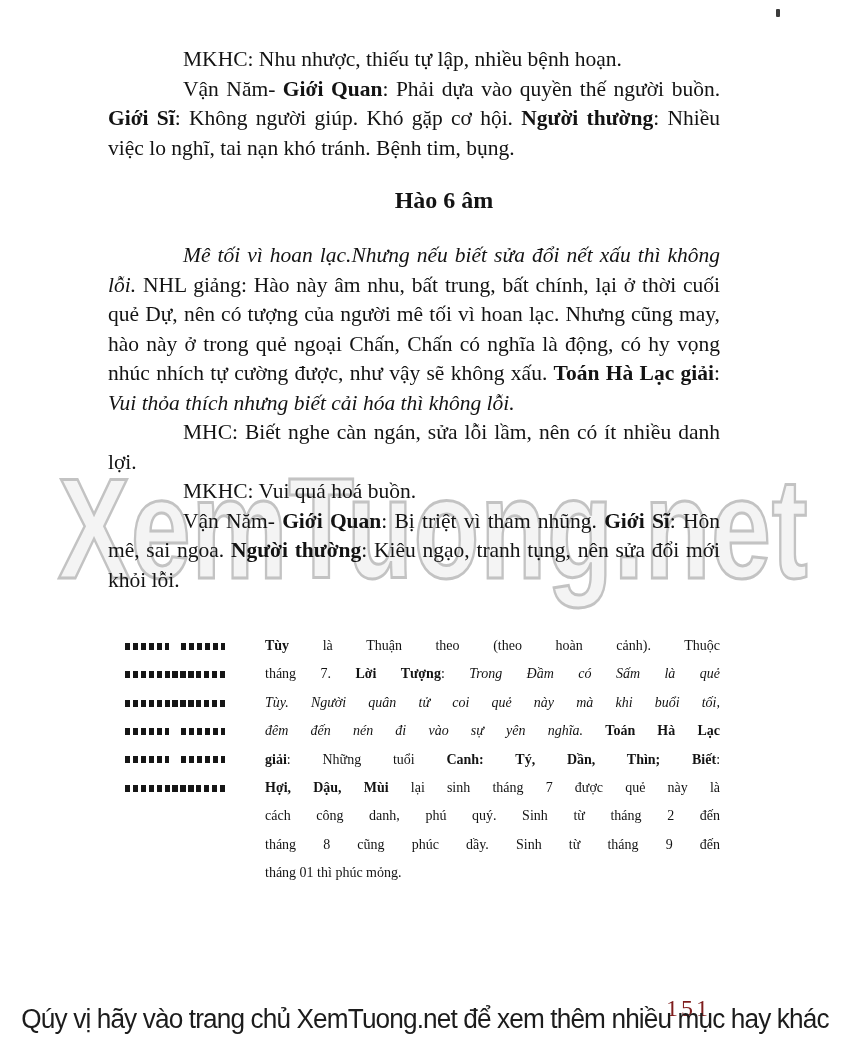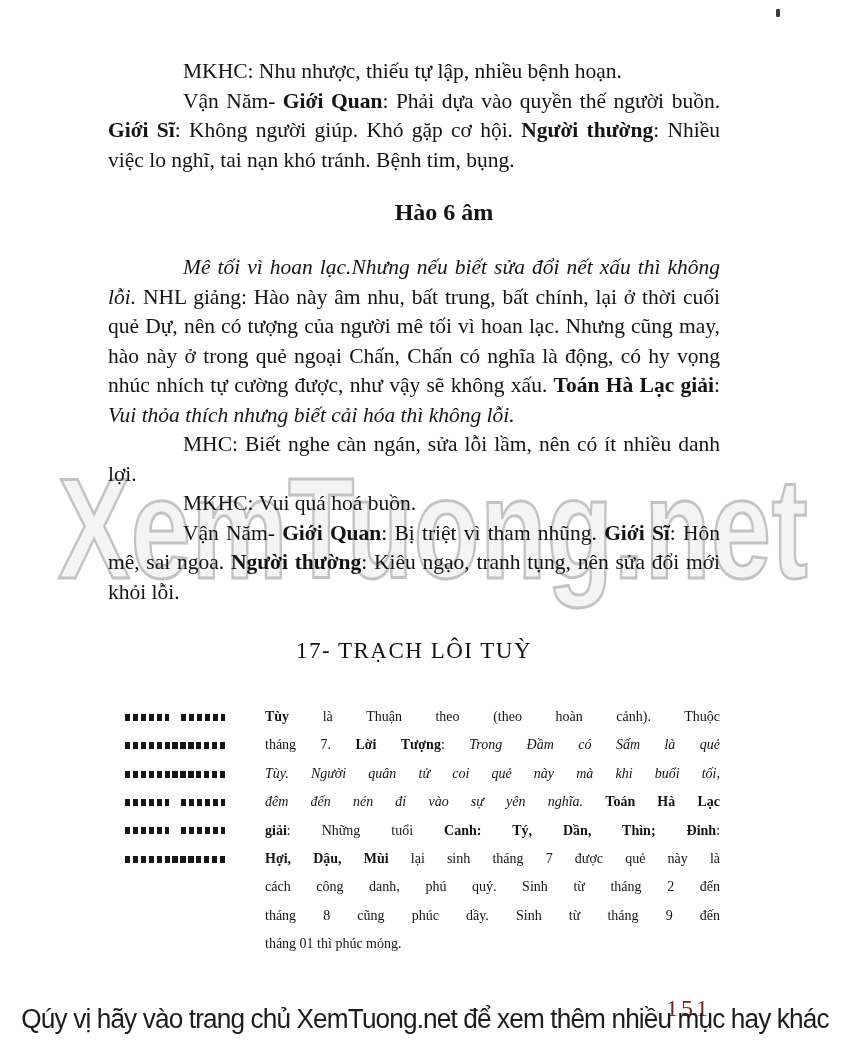--- a/index.html
+++ b/index.html
@@ -7,21 +7,21 @@
     position:relative;width:850px;height:1049px;background:#ffffff;
     overflow:hidden;font-family:"Liberation Serif",serif;color:#131313;
   }
   .speck{position:absolute;left:776px;top:9px;width:4px;height:8px;background:#3c3c3c;border-radius:1px;z-index:1;}
   .watermark{
     position:absolute;left:58px;top:458px;z-index:0;white-space:nowrap;
     font-family:"Liberation Sans",sans-serif;font-weight:bold;font-size:142px;line-height:1;
     color:#f4f4f4;-webkit-text-stroke:3px #c3c3c3;
     transform:scaleX(0.76);transform-origin:left top;letter-spacing:1px;
   }
-  .content{position:absolute;left:108px;top:16px;width:612px;padding-top:41px;z-index:1;}
+  .content{position:absolute;left:108px;top:4px;width:612px;padding-top:41px;z-index:1;}
   .body{font-size:21.5px;line-height:29.5px;text-align:justify;margin:0;}
   .indent{text-indent:75px;}
   .h1{
     font-size:24px;line-height:30px;font-weight:bold;text-align:center;
     margin:22px 0 0 60px;
   }
   .p3{margin-top:26px;}
   .h2{
     font-size:23px;line-height:30px;font-weight:normal;text-align:center;
     letter-spacing:1.5px;margin:29px 0 0 0;
@@ -72,21 +72,20 @@
     <p class="body indent"><span>MKHC: Nhu nhược, thiếu tự lập, nhiều bệnh hoạn.</span></p>
     <p class="body indent"><span>Vận Năm- </span><b>Giới Quan</b><span>: Phải dựa vào quyền thế người buồn. </span><b>Giới Sĩ</b><span>: Không người giúp. Khó gặp cơ hội. </span><b>Người thường</b><span>: Nhiều việc lo nghĩ, tai nạn khó tránh. Bệnh tim, bụng.</span></p>
 
     <h2 class="h1">Hào 6 âm</h2>
 
     <p class="body indent p3"><i>Mê tối vì hoan lạc.Nhưng nếu biết sửa đổi nết xấu thì không lỗi.</i><span> NHL giảng: Hào này âm nhu, bất trung, bất chính, lại ở thời cuối quẻ Dự, nên có tượng của người mê tối vì hoan lạc. Nhưng cũng may, hào này ở trong quẻ ngoại Chấn, Chấn có nghĩa là động, có hy vọng nhúc nhích tự cường được, như vậy sẽ không xấu. </span><b>Toán Hà Lạc giải</b><span>: </span><i>Vui thỏa thích nhưng biết cải hóa thì không lỗi.</i></p>
     <p class="body indent"><span>MHC: Biết nghe càn ngán, sửa lỗi lầm, nên có ít nhiều danh lợi.</span></p>
     <p class="body indent"><span>MKHC: Vui quá hoá buồn.</span></p>
     <p class="body indent"><span>Vận Năm- </span><b>Giới Quan</b><span>: Bị triệt vì tham nhũng. </span><b>Giới Sĩ</b><span>: Hôn mê, sai ngoa. </span><b>Người thường</b><span>: Kiêu ngạo, tranh tụng, nên sửa đổi mới khỏi lỗi.</span></p>
 
-    <h2 class="h2">17- TRẠCH LÔI TUỲ</h2>
 
     <div class="hexblock">
 
       <div class="hexrow">
         <div class="dashcol">
             <div class="dash" data-line="broken"></div>
           </div>
         <div class="rowtext"><b>Tùy</b><span> là Thuận theo (theo hoàn cảnh). Thuộc</span></div>
       </div>
 
@@ -108,21 +107,21 @@
         <div class="dashcol">
             <div class="dash" data-line="broken"></div>
           </div>
         <div class="rowtext"><i>đêm đến nén đi vào sự yên nghĩa.</i><span> </span><b>Toán Hà Lạc</b></div>
       </div>
 
       <div class="hexrow">
         <div class="dashcol">
             <div class="dash" data-line="broken"></div>
           </div>
-        <div class="rowtext"><b>giải</b><span>: Những tuổi </span><b>Canh: Tý, Dần, Thìn; Đinh</b><span>:</span></div>
+        <div class="rowtext"><b>giải</b><span>: Những tuổi </span><b>Canh: Tý, Dần, Thìn; Biết</b><span>:</span></div>
       </div>
 
       <div class="hexrow">
         <div class="dashcol">
             <div class="dash" data-line="solid"></div>
           </div>
         <div class="rowtext"><b>Hợi, Dậu, Mùi</b><span> lại sinh tháng 7 được quẻ này là</span></div>
       </div>
 
       <div class="hexrow">

